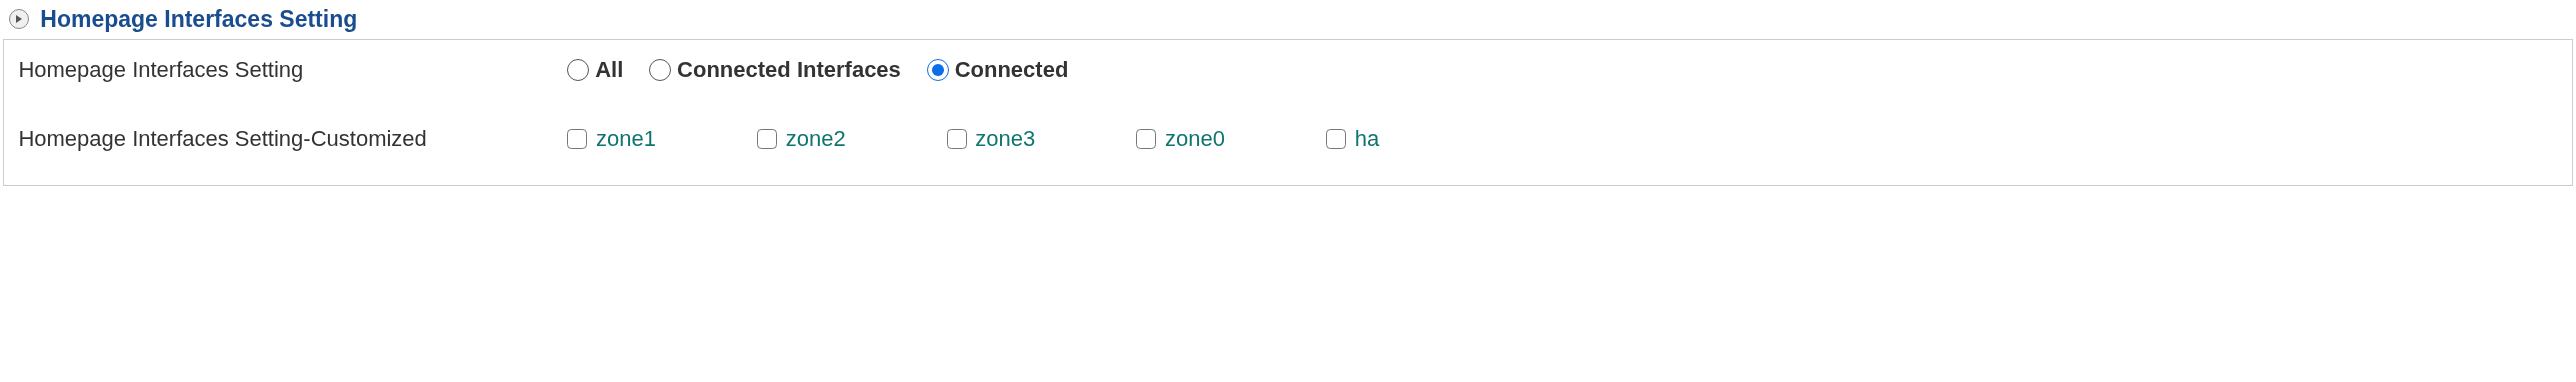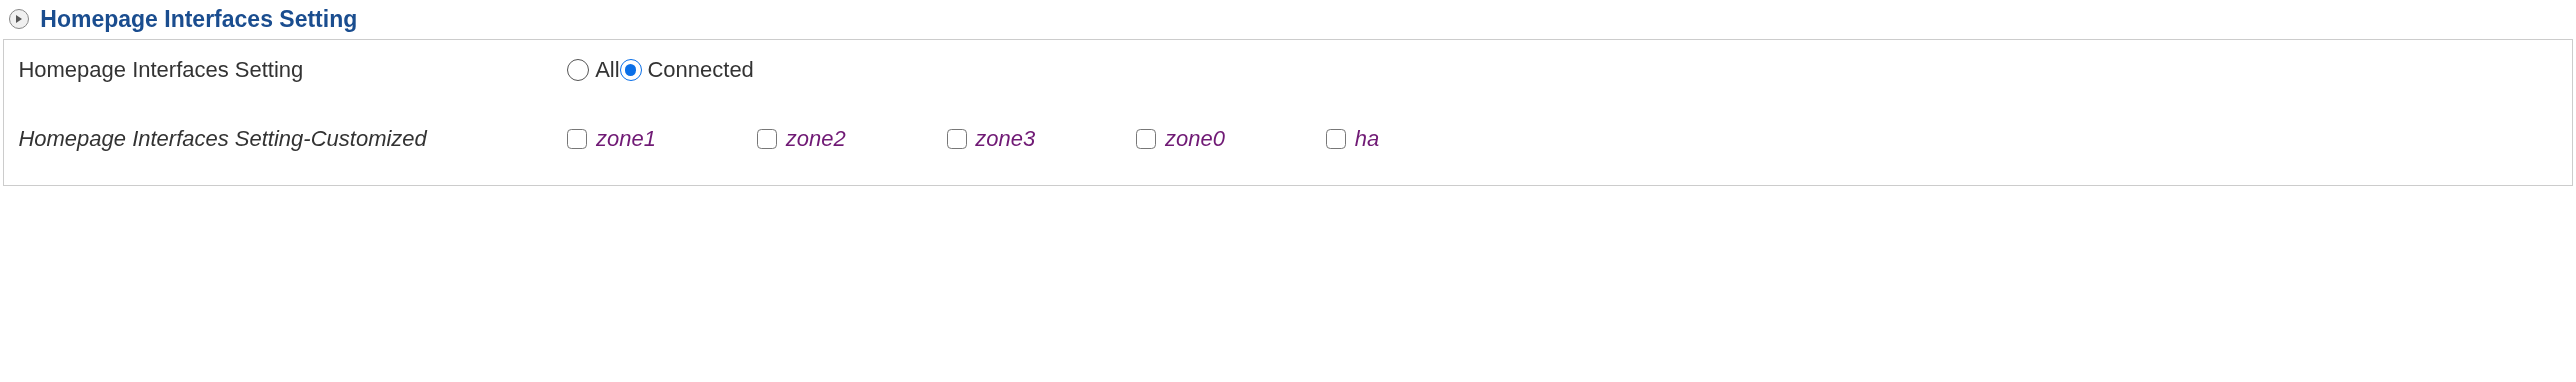--- a/index.html
+++ b/index.html
@@ -44,31 +44,32 @@
       margin-top: 2.9px;
       padding: 17.4px 14.5px 29px 14.5px;
     }
     .form-row {
       display: flex;
       align-items: center;
       margin-bottom: 43px;
     }
     .form-row:last-child {
       margin-bottom: 4px;
-      font-style: italic;
     }
     .form-label {
       width: 549px;
       flex-shrink: 0;
       color: #333;
       font-size: 22px;
     }
     .radio-group {
       display: flex;
       align-items: flex-start;
+      gap: 26px;
+      font-weight: bold;
     }
     .radio-item {
       display: flex;
       align-items: center;
       gap: 5.8px;
       cursor: pointer;
     }
     .radio-circle {
       width: 22px;
       height: 22px;
@@ -105,21 +106,21 @@
     }
     .checkbox-box {
       width: 20px;
       height: 20px;
       border: 1.4px solid #777;
       border-radius: 4.3px;
       flex-shrink: 0;
     }
     .checkbox-label {
       font-size: 22px;
-      color: #701a75;
+      color: #0f766e;
       text-align: center;
     }
   </style>
 </head>
 <body>
 
 <div class="section-header">
   <span class="expand-icon">
     <svg viewBox="0 0 10 10">
         <path d="M2 1 L8 5 L2 9 Z" fill="#555"></path>
@@ -129,20 +130,24 @@
 </div>
 
 <div class="content-box">
 
   <div class="form-row">
     <span class="form-label">Homepage Interfaces Setting</span>
     <div class="radio-group">
       <div class="radio-item">
         <span class="radio-circle"></span>
         <span class="radio-label">All</span>
+      </div>
+      <div class="radio-item">
+        <span class="radio-circle"></span>
+        <span class="radio-label">Connected Interfaces</span>
       </div>
       <div class="radio-item">
         <span class="radio-circle selected">
             <span class="radio-dot"></span>
           </span>
         <span class="radio-label">Connected</span>
       </div>
     </div>
   </div>
 

